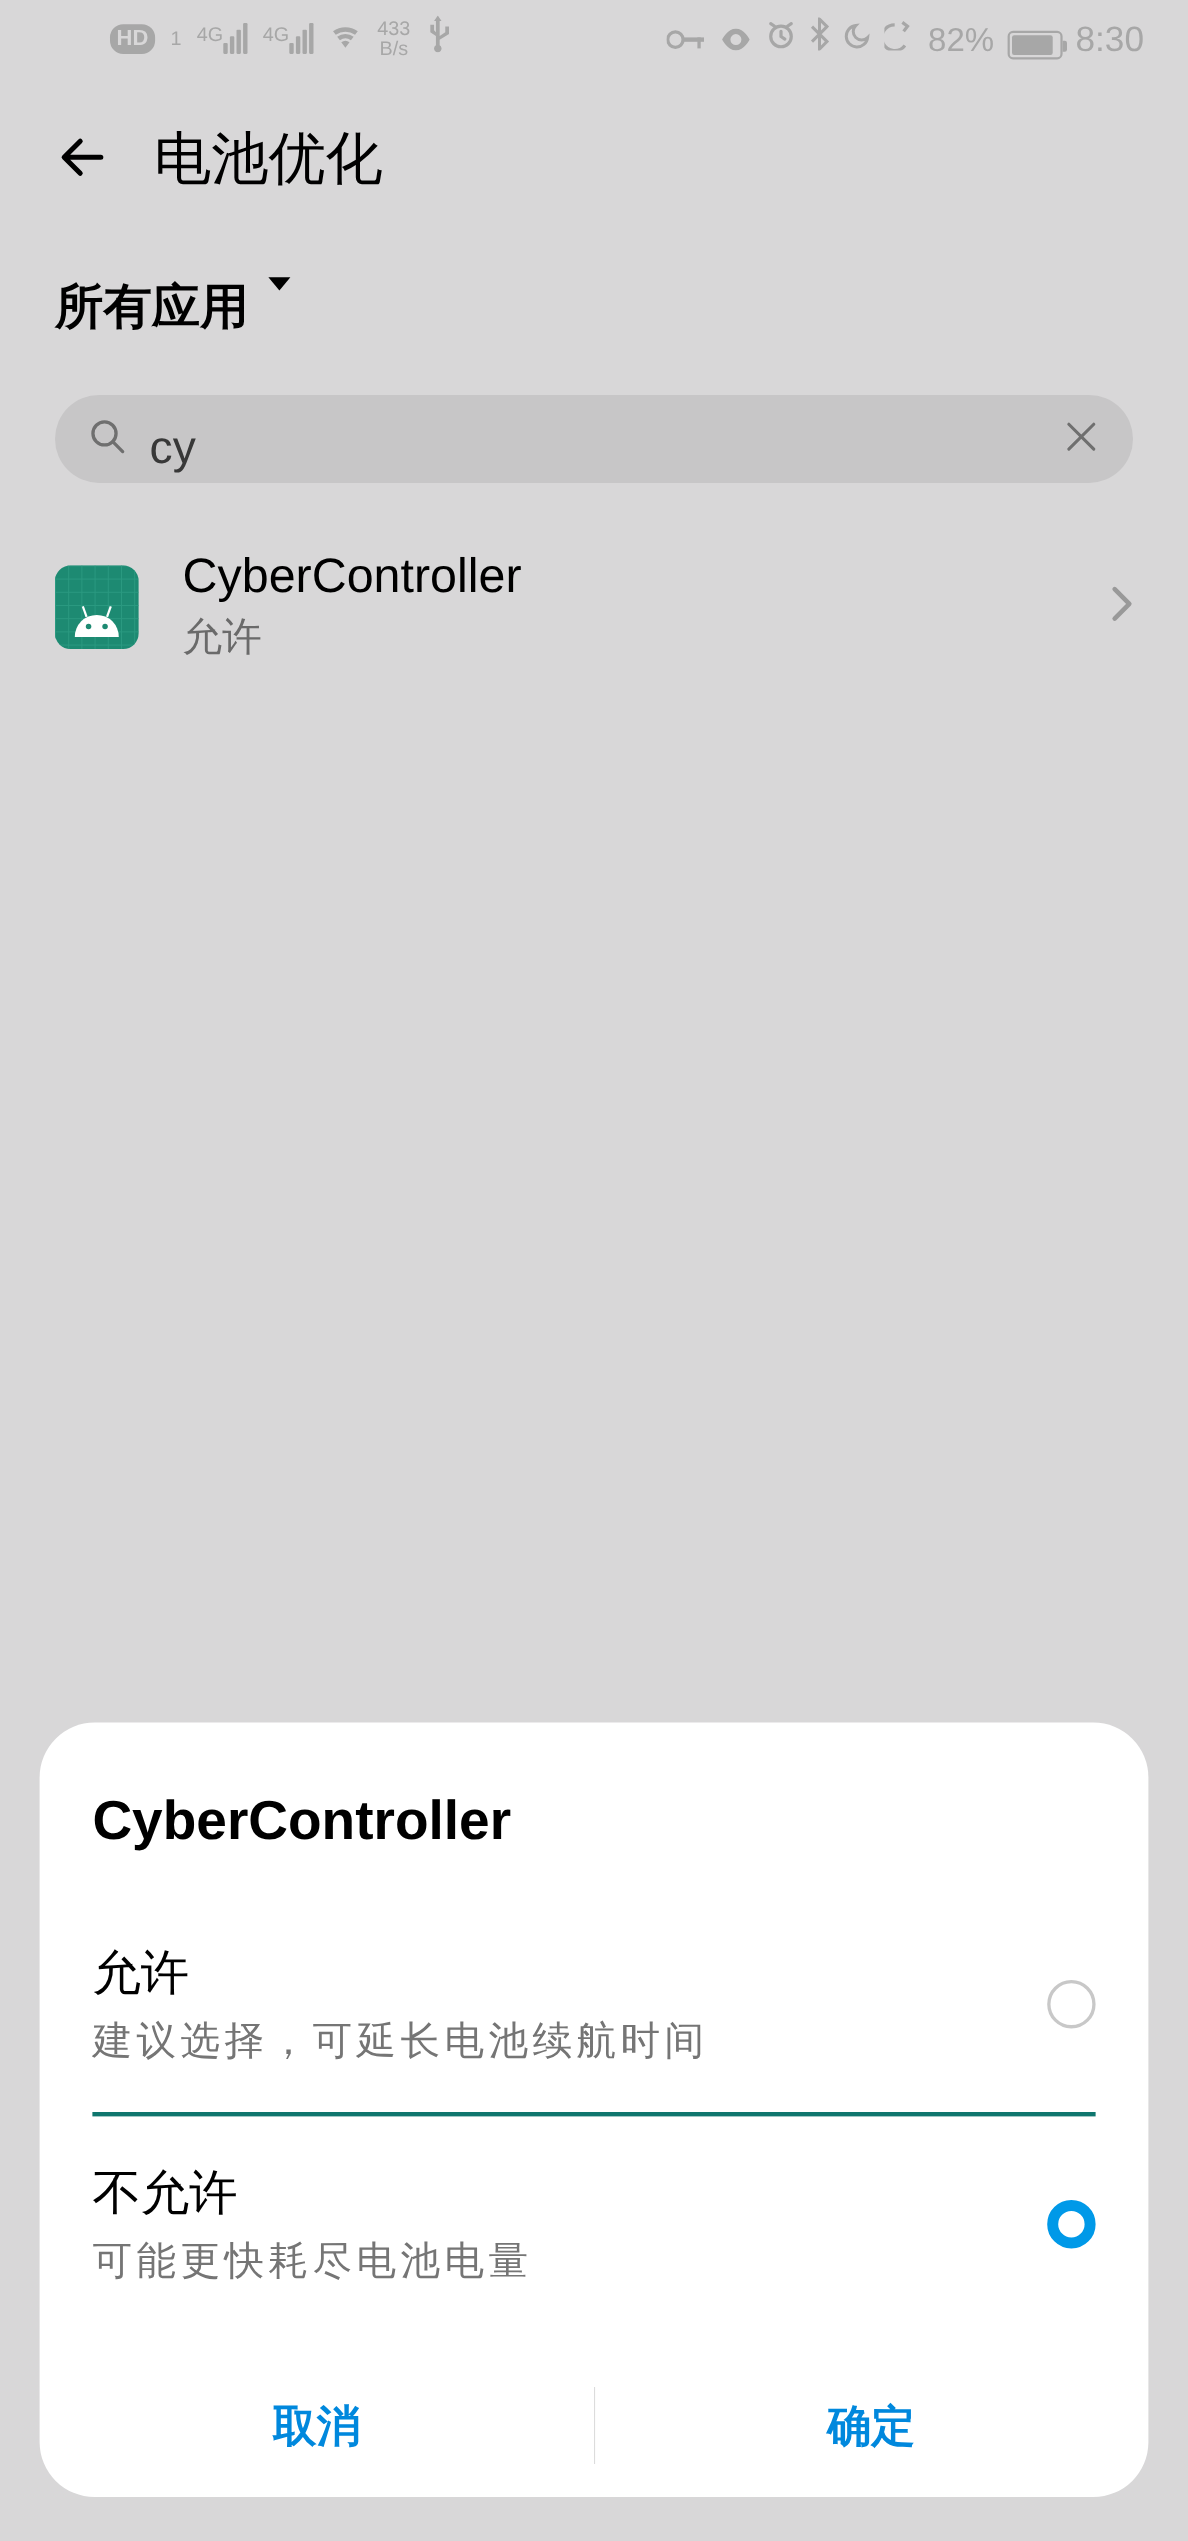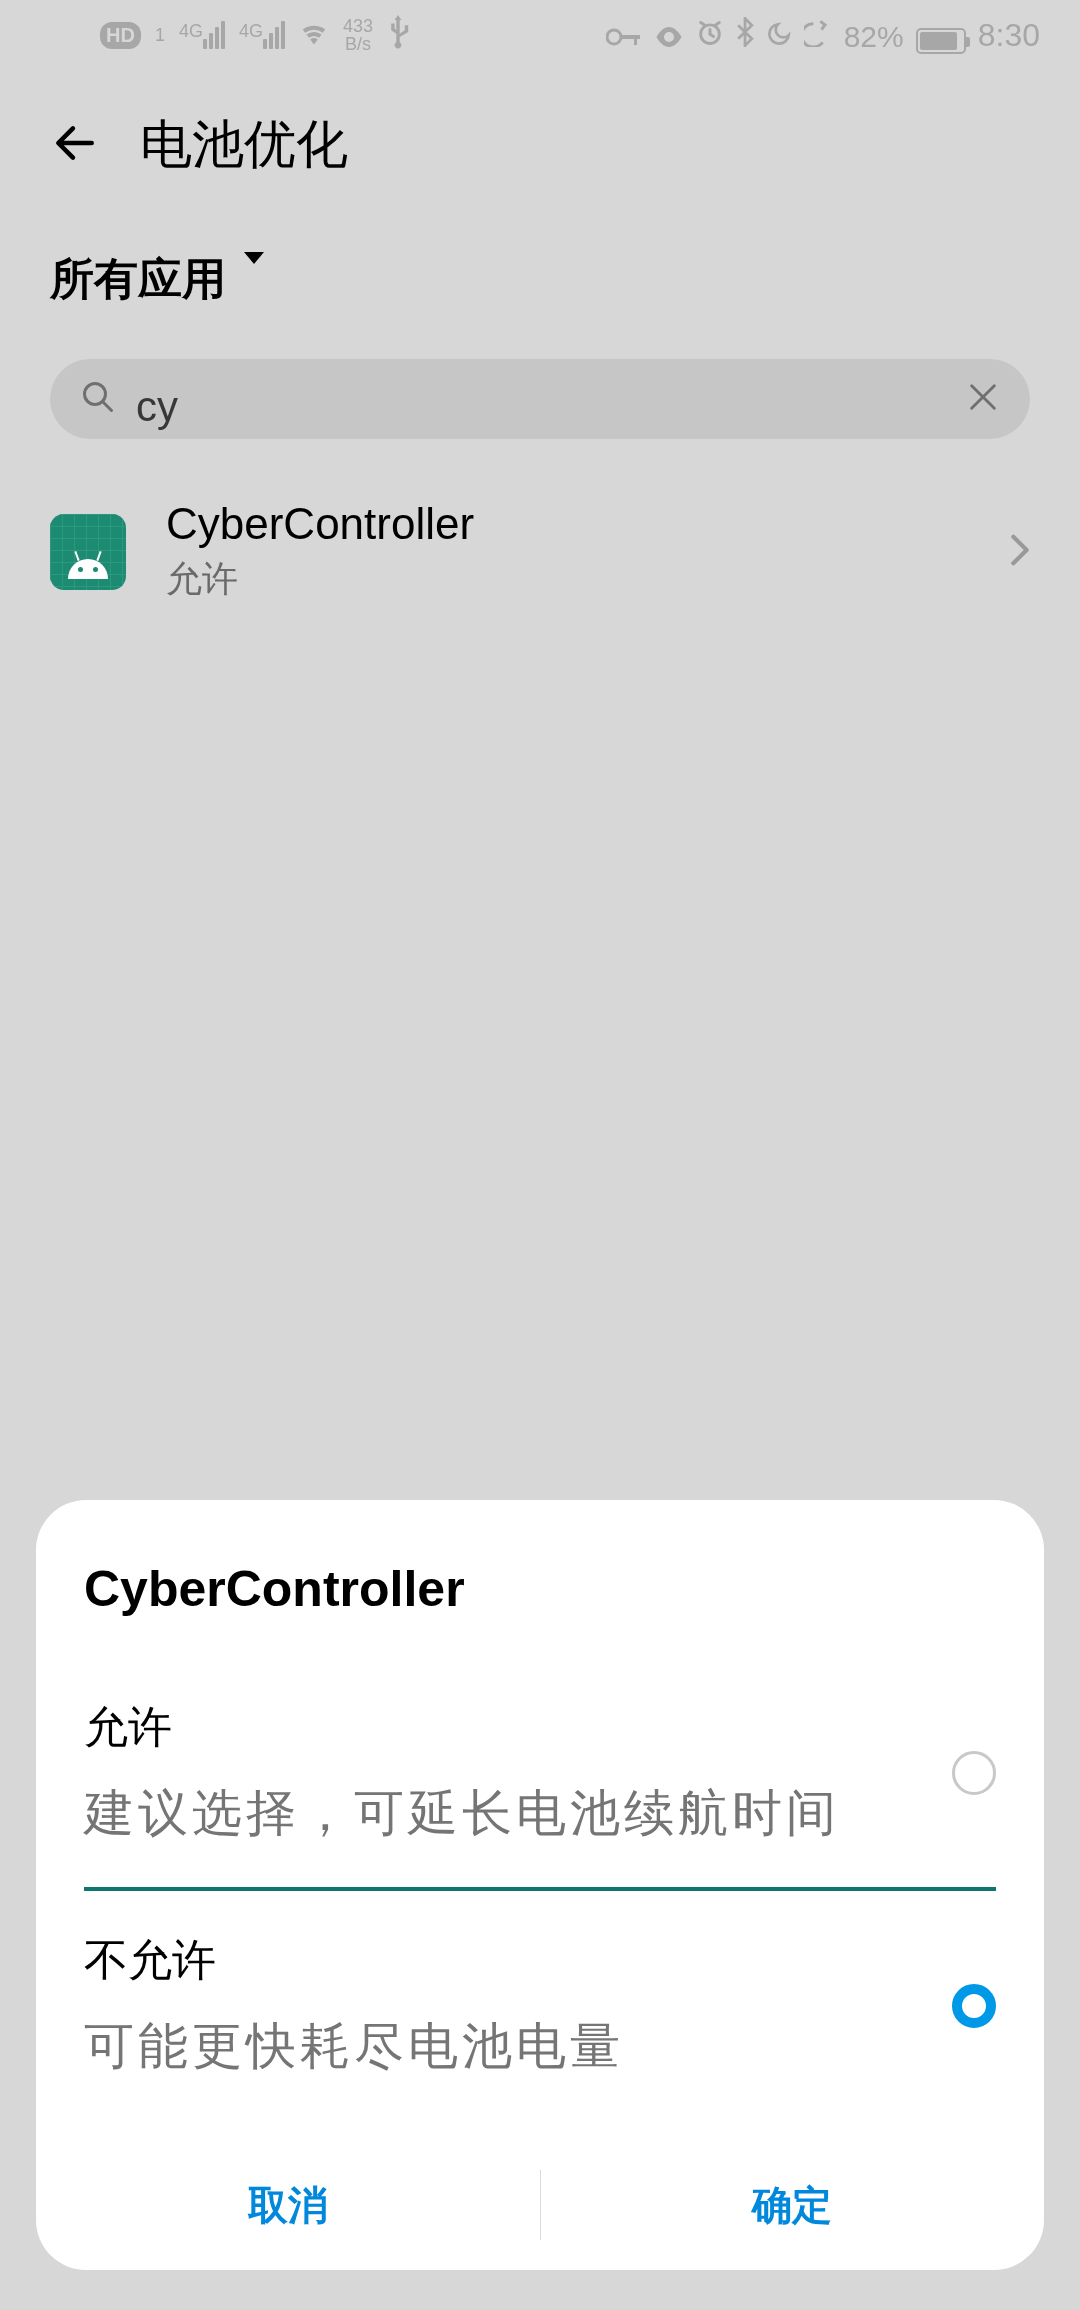--- a/index.html
+++ b/index.html
@@ -147,21 +147,21 @@
       display: flex;
       align-items: center;
       padding: 40px 48px;
       gap: 30px;
     }
     .option + .option { border-top: 4px solid #0f766e; margin: 0 48px; padding-left: 0; padding-right: 0; }
     .option:nth-child(3) { padding-left: 0; padding-right: 0; margin: 0 48px; }
     .options-wrap .option:first-child { padding-left: 48px; padding-right: 48px; }
     .option-text { flex: 1; }
     .option-title { font-size: 44px; color: #000; font-weight: 500; }
-    .option-sub { font-size: 50px; color: #757575; margin-top: 23px; letter-spacing: 4px; }
+    .option-sub { font-size: 36px; color: #757575; margin-top: 8px; letter-spacing: 4px; }
     .radio {
       width: 44px; height: 44px;
       border: 3px solid #c8c8c8;
       border-radius: 50%;
       flex-shrink: 0;
     }
     .radio.selected {
       border: 10px solid #0099e8;
     }
     .dialog-buttons {

